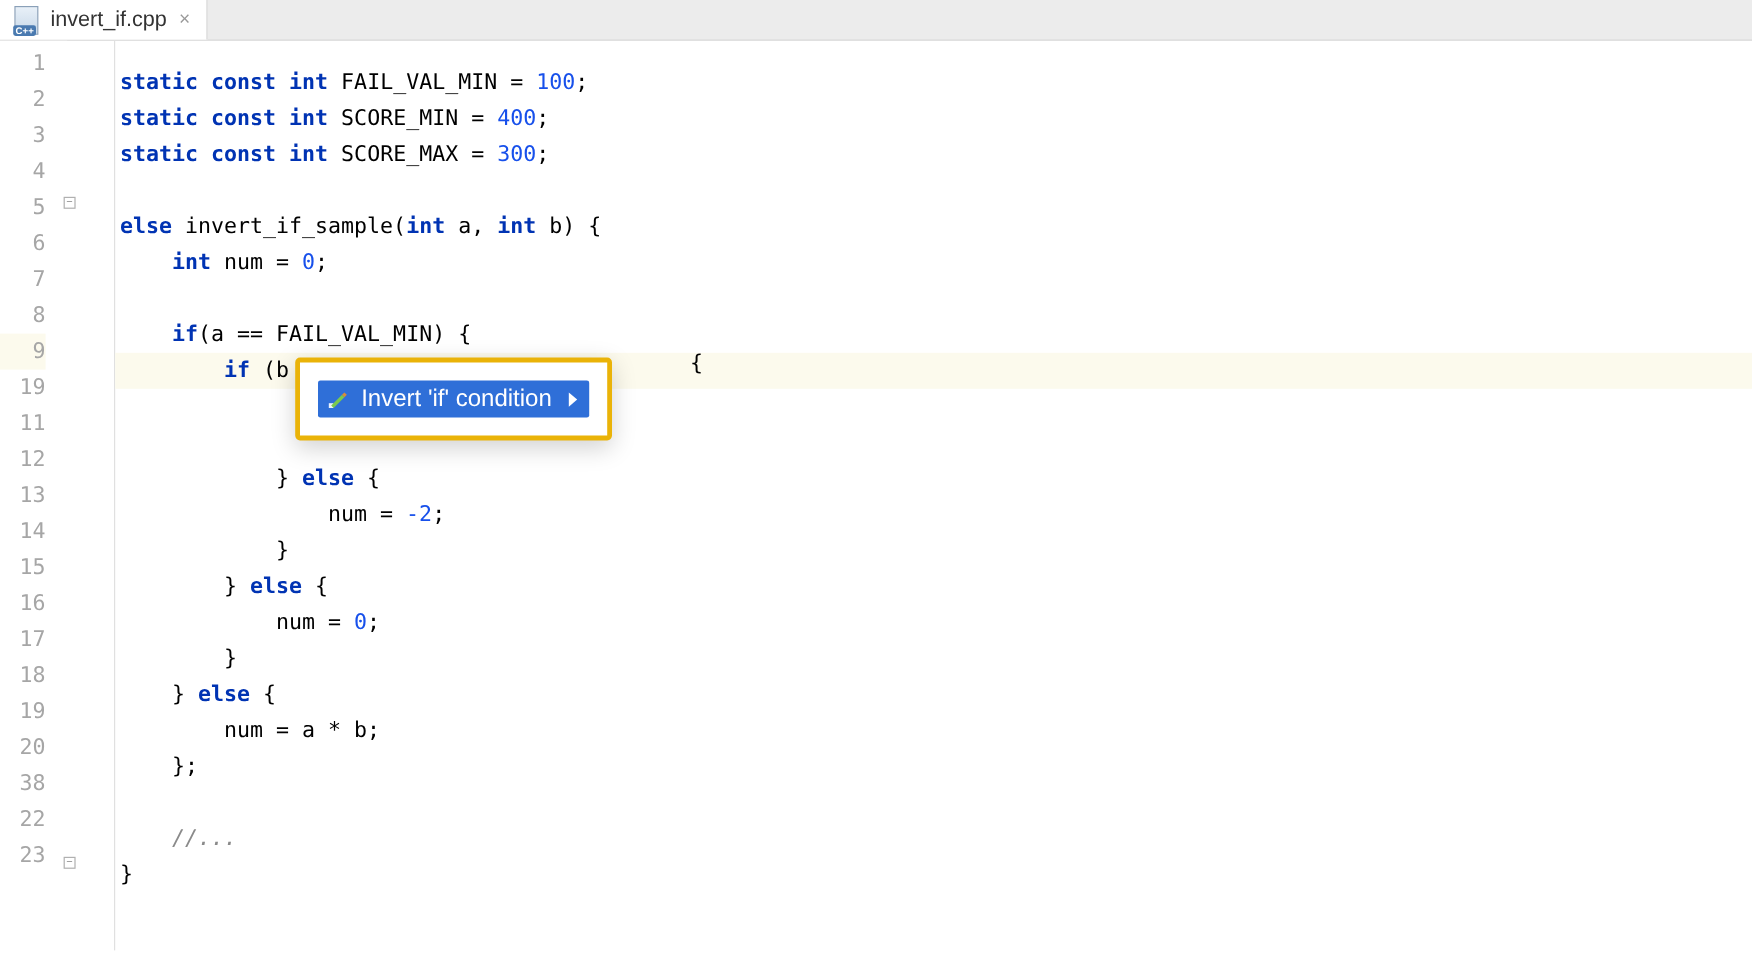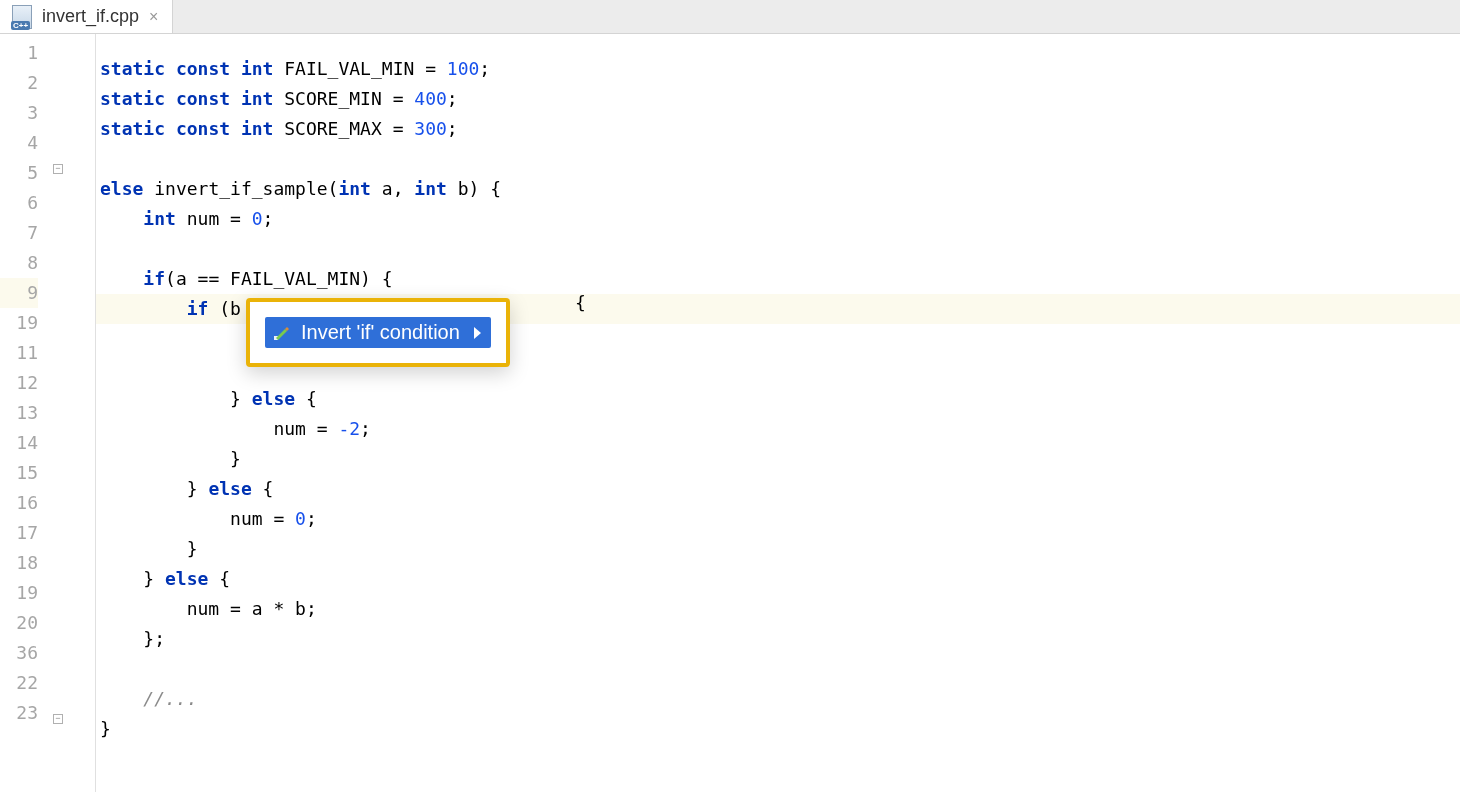--- a/index.html
+++ b/index.html
@@ -212,21 +212,21 @@
     <div class="gutter-line">11</div>
     <div class="gutter-line">12</div>
     <div class="gutter-line">13</div>
     <div class="gutter-line">14</div>
     <div class="gutter-line">15</div>
     <div class="gutter-line">16</div>
     <div class="gutter-line">17</div>
     <div class="gutter-line">18</div>
     <div class="gutter-line">19</div>
     <div class="gutter-line">20</div>
-    <div class="gutter-line">36</div>
+    <div class="gutter-line">38</div>
     <div class="gutter-line">22</div>
     <div class="gutter-line">23</div>
   </div>
 
   <div class="code-margin">
     <div class="fold-spacer"></div>
     <div class="fold-spacer"></div>
     <div class="fold-spacer"></div>
     <div class="fold-spacer"></div>
     <div class="fold-spacer">

